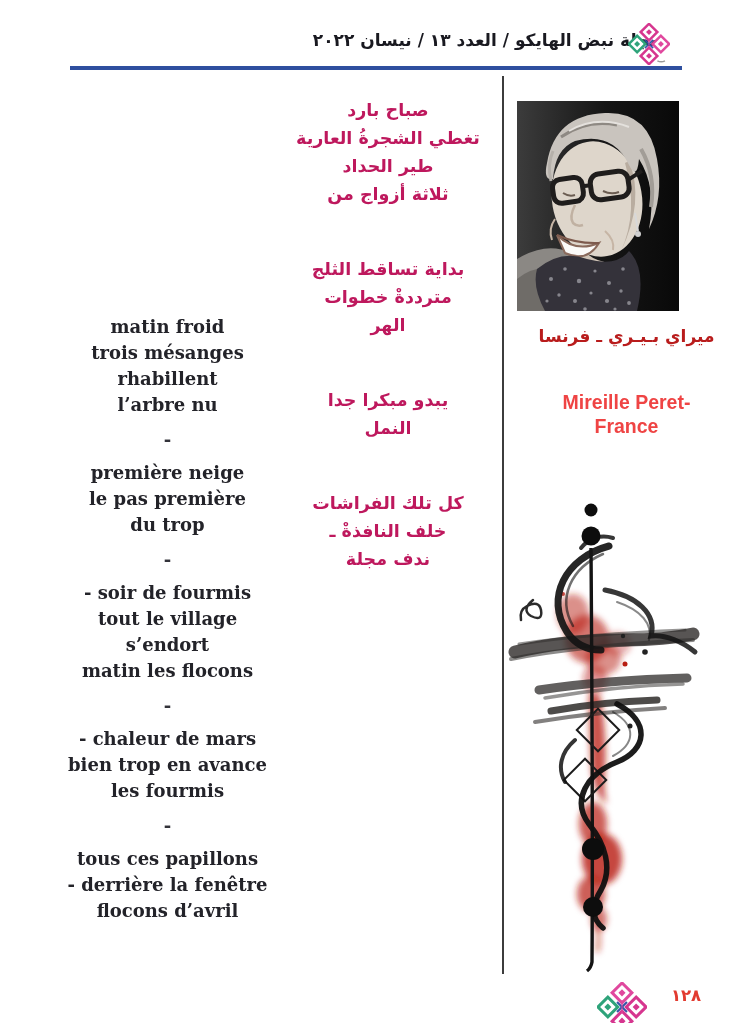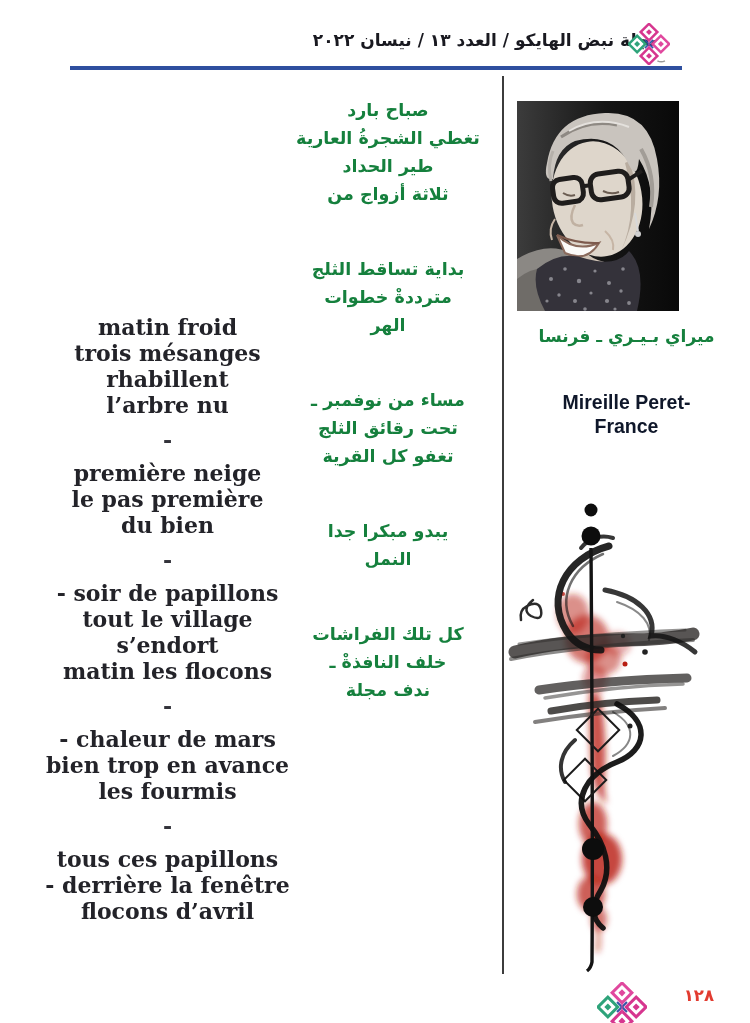--- a/index.html
+++ b/index.html
@@ -20,54 +20,54 @@
   .logo-top{ position:absolute; top:23px; left:628px; width:42px; height:42px; }
   
   .divider{
     position:absolute; left:502px; top:76px; width:2px; height:898px;
     background:#3c3c3c;
   }
   
   .ar-col{
     position:absolute; left:278px; top:96px; width:220px;
     direction:rtl; text-align:center;
-    font-size:17.5px; font-weight:bold; color:#15803d;
+    font-size:17.5px; font-weight:bold; color:#be185d;
   }
   .ar-stanza{ line-height:28px; margin-bottom:47px; }
   
   .fr-col{
     position:absolute; left:35px; top:314px; width:265px;
     text-align:center; font-family:"DejaVu Serif",serif;
-    font-size:22px; font-weight:bold; color:#232329;
+    font-size:18px; font-weight:bold; color:#232329;
   }
   .fr-stanza{ line-height:26px; }
   .fr-sep{ line-height:26px; margin-top:9px; margin-bottom:7px; color:#33333a; }
   .fr-sep:empty{ display:none; }
   
   .photo{
     position:absolute; left:517px; top:101px; width:162px; height:210px;
   }
   .photo svg{ display:block; width:100%; height:100%; }
   .cap-ar{
     position:absolute; left:503px; top:326px; width:247px;
     direction:rtl; text-align:center;
-    font-size:17px; font-weight:bold; color:#15803d;
+    font-size:17px; font-weight:bold; color:#b91c1c;
   }
   .cap-en{
     position:absolute; left:503px; top:390px; width:247px;
     text-align:center; font-family:"Liberation Sans","DejaVu Sans",sans-serif;
-    font-size:19.5px; line-height:24px; font-weight:bold; color:#0f172a;
+    font-size:19.5px; line-height:24px; font-weight:bold; color:#ef4444;
   }
   .artwork{ position:absolute; left:505px; top:494px; width:195px; height:485px; }
   .artwork svg{ display:block; width:100%; height:100%; }
   
   .logo-bottom{ position:absolute; left:597px; top:982px; width:50px; height:50px; }
   .page-num{
     position:absolute; left:658px; top:986px; width:56px;
-    direction:rtl;
+    text-align:center; direction:rtl;
     font-size:16.5px; font-weight:bold; color:var(--number-red,#e23b30);
     letter-spacing:1px;
   }
   .logo-top svg,.logo-bottom svg{ display:block; width:100%; height:100%; }
 </style>
 </head>
 <body>
 
 <div class="page">
 
@@ -103,26 +103,26 @@
         <div class="line">matin froid</div>
         <div class="line">trois mésanges</div>
         <div class="line">rhabillent</div>
         <div class="line">l’arbre nu</div>
       </div>
       <div class="fr-sep">-</div>
 
       <div class="fr-stanza">
         <div class="line">première neige</div>
         <div class="line">le pas première</div>
-        <div class="line">du bien</div>
+        <div class="line">du trop</div>
       </div>
       <div class="fr-sep">-</div>
 
       <div class="fr-stanza">
-        <div class="line">- soir de papillons</div>
+        <div class="line">- soir de fourmis</div>
         <div class="line">tout le village</div>
         <div class="line">s’endort</div>
         <div class="line">matin les flocons</div>
       </div>
       <div class="fr-sep">-</div>
 
       <div class="fr-stanza">
         <div class="line">- chaleur de mars</div>
         <div class="line">bien trop en avance</div>
         <div class="line">les fourmis</div>
@@ -145,25 +145,20 @@
         <div class="line">طير الحداد</div>
         <div class="line">ثلاثة أزواج من</div>
       </div>
 
       <div class="ar-stanza">
         <div class="line">بداية تساقط الثلج</div>
         <div class="line">مترددةْ خطوات</div>
         <div class="line">الهر</div>
       </div>
 
-      <div class="ar-stanza">
-        <div class="line">مساء من نوفمبر ـ</div>
-        <div class="line">تحت رقائق الثلج</div>
-        <div class="line">تغفو كل القرية</div>
-      </div>
 
       <div class="ar-stanza">
         <div class="line">يبدو مبكرا جدا</div>
         <div class="line">النمل</div>
       </div>
 
       <div class="ar-stanza">
         <div class="line">كل تلك الفراشات</div>
         <div class="line">خلف النافذةْ ـ</div>
         <div class="line">ندف مجلة</div>

